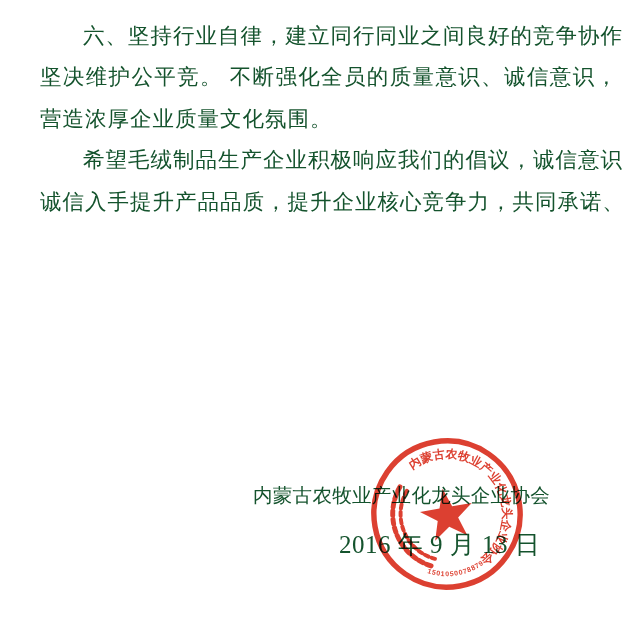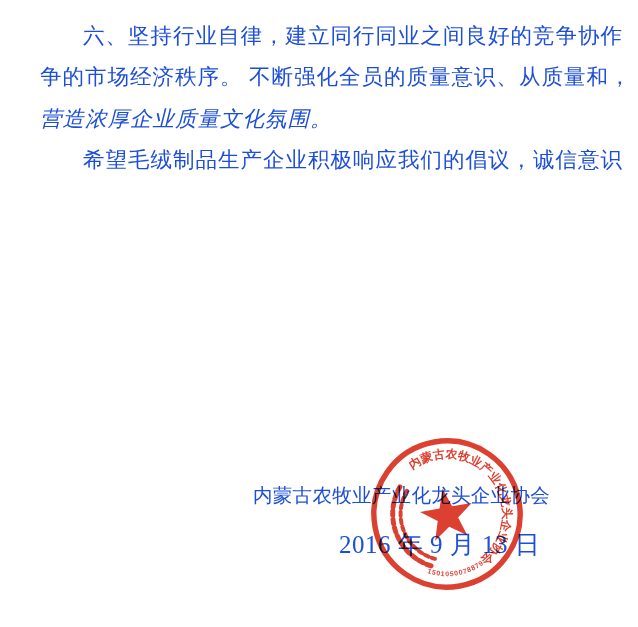--- a/index.html
+++ b/index.html
@@ -7,21 +7,21 @@
     padding: 0;
     background: #ffffff;
   }
   .page {
     position: relative;
     width: 638px;
     height: 627px;
     background: #ffffff;
     overflow: hidden;
     font-family: "Liberation Serif", "DejaVu Serif", serif;
-    color: #1d4ed8;
+    color: #14532d;
   }
   .body-text {
     position: absolute;
     left: 40px;
     top: 16px;
     width: 578px;
   }
   .bline {
     font-size: 21.5px;
     letter-spacing: 1px;
@@ -29,21 +29,20 @@
     text-align: justify;
     text-align-last: justify;
     white-space: nowrap;
   }
   .bline.first {
     text-indent: 2em;
   }
   .bline.last {
     text-align: left;
     text-align-last: left;
-    font-style: italic;
   }
   .sig-org {
     position: absolute;
     left: 253px;
     top: 482px;
     font-size: 19.5px;
     letter-spacing: 0.3px;
     white-space: nowrap;
   }
   .sig-date {
@@ -81,25 +80,26 @@
   }
 </style>
 </head>
 <body>
 
 <div class="page">
 
   <div class="body-text">
     <div>
       <div class="bline first">六、坚持行业自律，建立同行同业之间良好的竞争协作</div>
-      <div class="bline">争的市场经济秩序。 不断强化全员的质量意识、从质量和，</div>
+      <div class="bline">坚决维护公平竞。 不断强化全员的质量意识、诚信意识，</div>
       <div class="bline last">营造浓厚企业质量文化氛围。</div>
     </div>
     <div>
       <div class="bline first">希望毛绒制品生产企业积极响应我们的倡议，诚信意识</div>
+      <div class="bline">诚信入手提升产品品质，提升企业核心竞争力，共同承诺、</div>
     </div>
   </div>
 
   <div class="sig-org">内蒙古农牧业产业化龙头企业协会</div>
   <div class="sig-date">2016 年 9 月 13 日</div>
 
   <div class="seal">
     <svg viewBox="0 0 160 160" width="158" height="158" xmlns="http://www.w3.org/2000/svg">
       <defs>
         <path id="ringPath" d="M 51.5 30.6 A 57 57 0 1 1 94.8 135.1" fill="none"></path>

